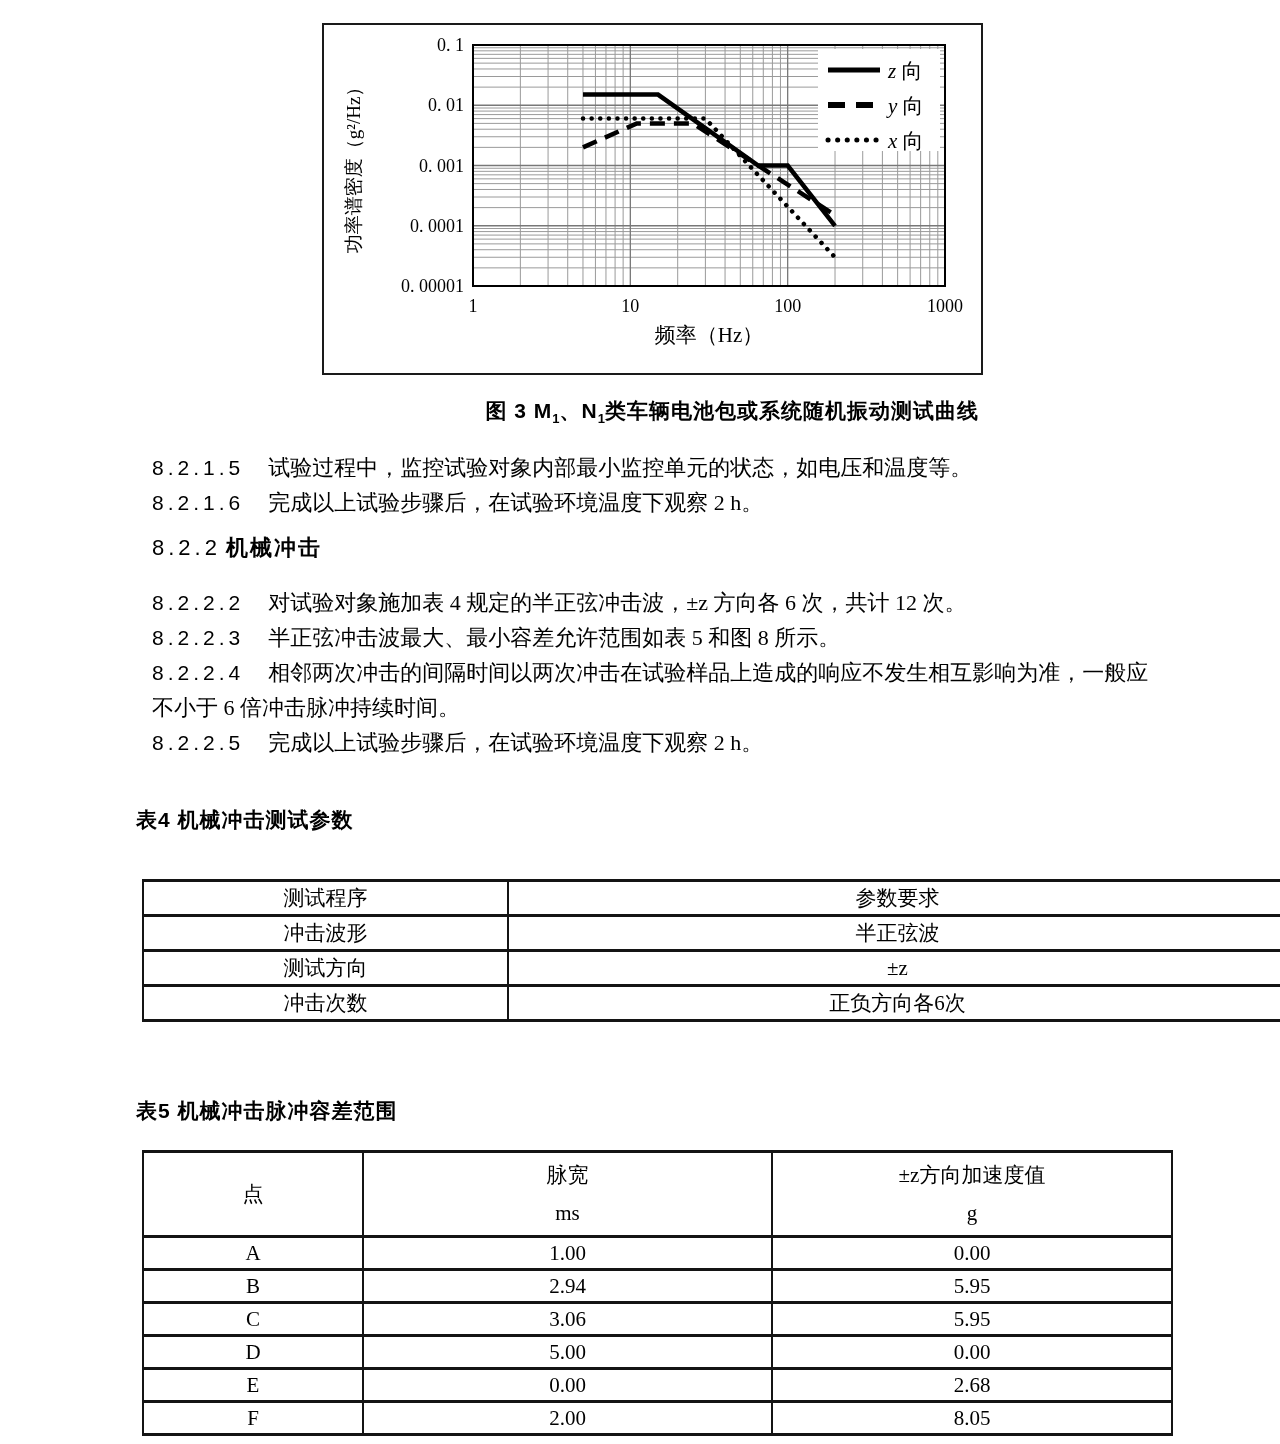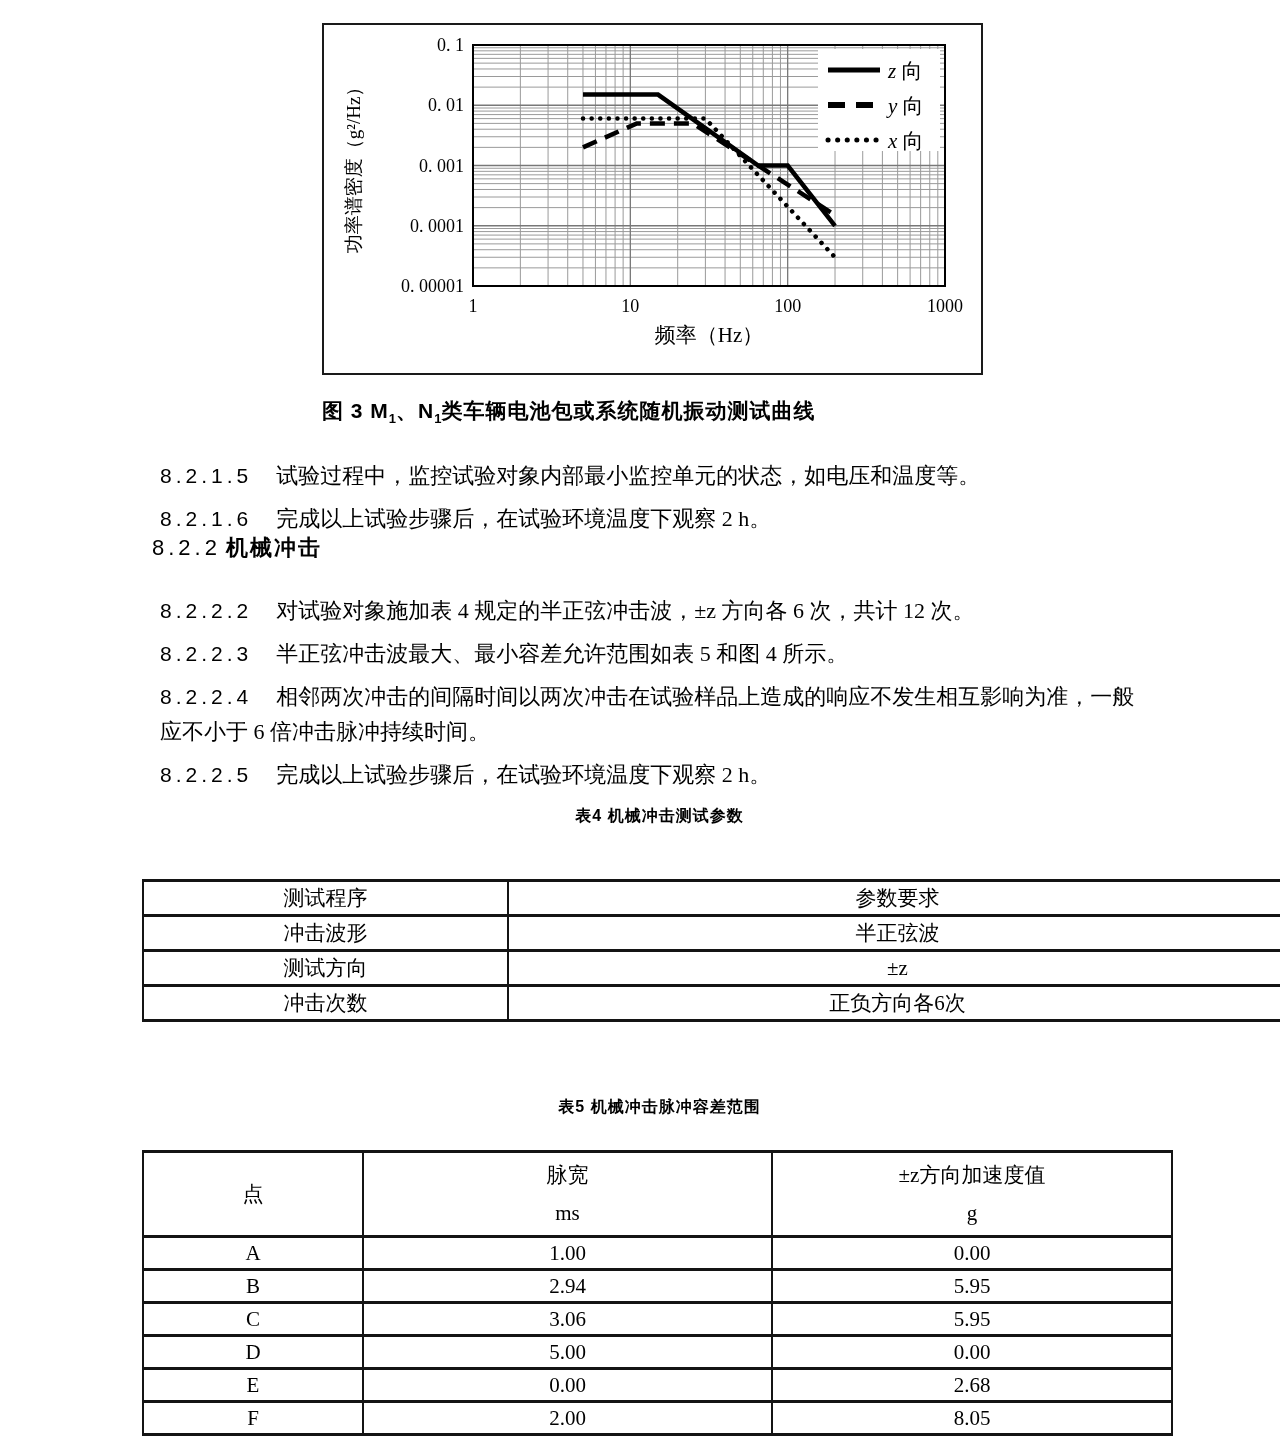--- a/index.html
+++ b/index.html
@@ -1,36 +1,36 @@
 <!DOCTYPE html>
 <html><head>
 <meta charset="utf-8">
 <style>
   html,body{margin:0;padding:0;background:#fff}
   .page{position:relative;width:1280px;height:1444px;background:#ffffff;color:#000;
         font-family:"Liberation Serif","DejaVu Serif",serif;overflow:hidden}
 
   .figure-box{position:absolute;left:322px;top:23px;width:657px;height:348px;border:2px solid #1a1a1a;background:#fff}
-  .fig-caption{position:absolute;left:322px;top:397px;width:657px;text-align:left;
+  .fig-caption{position:absolute;left:322px;top:397px;width:657px;text-align:right;
         font-family:"Liberation Sans","DejaVu Sans",sans-serif;font-weight:700;font-size:21px;letter-spacing:1px}
   .fig-caption sub{font-size:13px;vertical-align:-5px;letter-spacing:0}
 
   .paras{position:absolute;left:152px;width:1002px}
   #paras1{top:450px}
   #paras2{top:585px}
-  .para{margin:8px;font-size:22px;line-height:35px}
+  .para{margin:0;font-size:22px;line-height:35px}
   .pnum{font-family:"Liberation Sans","DejaVu Sans",sans-serif;font-size:21px;letter-spacing:4px;margin-right:24px;white-space:nowrap}
 
   .sec-h{position:absolute;left:152px;top:530px;font-size:22px;line-height:35px;
         font-family:"Liberation Sans","DejaVu Sans",sans-serif}
   .hnum{letter-spacing:4px;margin-right:5px;font-weight:400}
   .htitle{font-weight:700;letter-spacing:2px}
 
-  .tbl-caption{position:absolute;left:144px;width:1031px;text-align:center;
-        font-family:"Liberation Sans","DejaVu Sans",sans-serif;font-weight:700;font-size:16px;letter-spacing:1px}
+  .tbl-caption{position:absolute;left:136px;width:1031px;text-align:left;
+        font-family:"Liberation Sans","DejaVu Sans",sans-serif;font-weight:700;font-size:21px;letter-spacing:1px}
   #t4cap{top:806px}
   #t5cap{top:1097px}
 
   table{position:absolute;border-collapse:collapse;table-layout:fixed;background:#fff}
   td,th{border:2px solid #141414;border-top-width:3px;border-bottom-width:3px;text-align:center;padding:0;font-weight:400}
   .t4{left:142px;top:879px;width:1146px}
   .t4 td{height:32px;font-size:21px}
   .t4 td:first-child{width:363px}
   .t5{left:142px;top:1150px;width:1031px}
   .t5 th{height:82px;font-size:21px;vertical-align:middle}
@@ -152,21 +152,21 @@
       <p class="para"><span class="pnum">8.2.1.5</span><span>试验过程中，监控试验对象内部最小监控单元的状态，如电压和温度等。</span></p>
       <p class="para"><span class="pnum">8.2.1.6</span><span>完成以上试验步骤后，在试验环境温度下观察 2 h。</span></p>
     </div>
 
   <div class="sec-h">
     <span class="hnum">8.2.2</span><span class="htitle">机械冲击</span>
   </div>
 
   <div class="paras" id="paras2">
       <p class="para"><span class="pnum">8.2.2.2</span><span>对试验对象施加表 4 规定的半正弦冲击波，±z 方向各 6 次，共计 12 次。</span></p>
-      <p class="para"><span class="pnum">8.2.2.3</span><span>半正弦冲击波最大、最小容差允许范围如表 5 和图 4 所示。</span></p>
+      <p class="para"><span class="pnum">8.2.2.3</span><span>半正弦冲击波最大、最小容差允许范围如表 5 和图 8 所示。</span></p>
       <p class="para"><span class="pnum">8.2.2.4</span><span>相邻两次冲击的间隔时间以两次冲击在试验样品上造成的响应不发生相互影响为准，一般应不小于 6 倍冲击脉冲持续时间。</span></p>
       <p class="para"><span class="pnum">8.2.2.5</span><span>完成以上试验步骤后，在试验环境温度下观察 2 h。</span></p>
     </div>
 
   <div class="tbl-caption" id="t4cap">表4 机械冲击测试参数</div>
   <table class="t4">
     <tbody>
         <tr>
           <td>测试程序</td>
           <td>参数要求</td>

